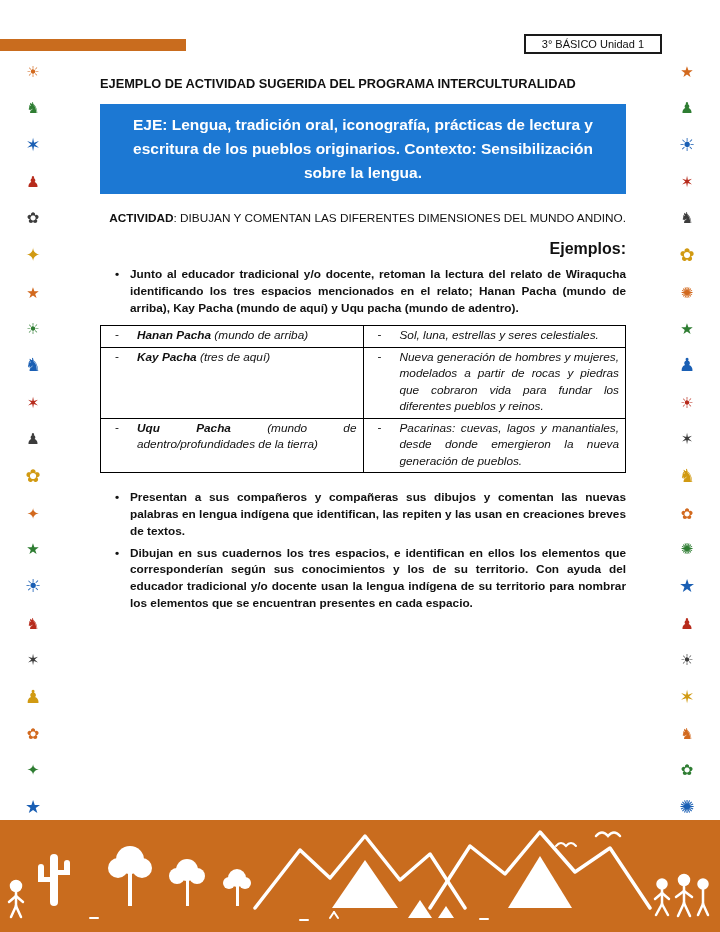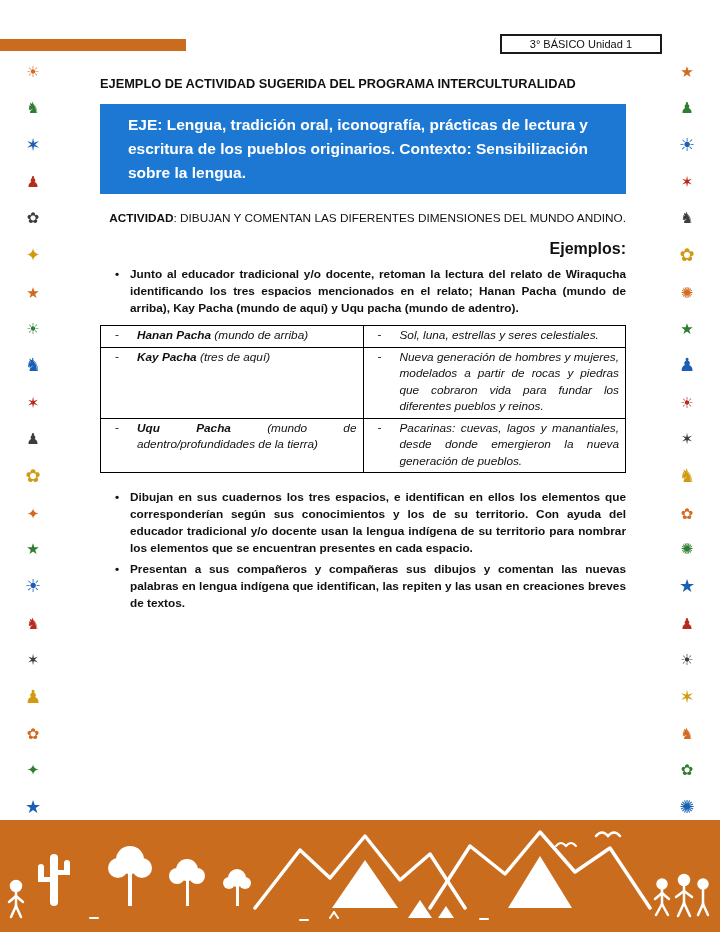--- a/index.html
+++ b/index.html
@@ -17,21 +17,21 @@
   .top-bar {
     position: absolute; left: 0; top: 39px;
     width: 186px; height: 12px;
     background: #c96c1e;
   }
   .badge {
     position: absolute; right: 58px; top: 34px;
     border: 2px solid #1a1a1a;
     background: #fff;
     font-size: 11px;
-    padding: 2px 28px;
+    padding: 2px 16px;
     white-space: nowrap;
   }
 
   
   .deco {
     position: absolute; top: 64px; height: 752px; width: 58px;
     display: flex; flex-direction: column;
     justify-content: space-between; align-items: center;
   }
   .deco-left { left: 4px; }
@@ -53,21 +53,21 @@
     font-weight: bold;
     font-size: 12.8px;
     margin-bottom: 13px;
   }
   .banner {
     background: #1c78d3;
     color: #ffffff;
     font-weight: bold;
     font-size: 15.5px;
     line-height: 1.55;
-    text-align: left;
+    text-align: center;
     padding: 9px 28px;
     margin-bottom: 17px;
   }
   .activity {
     font-size: 11.8px;
     margin-bottom: 15px;
     text-align: right;
   }
   .examples-label {
     font-weight: bold;
@@ -230,22 +230,22 @@
             <div class="cf">
                 <span class="dash">-</span>
                 <div class="ct">Pacarinas: cuevas, lagos y manantiales, desde donde emergieron la nueva generación de pueblos.</div>
               </div>
           </td>
         </tr>
       </tbody>
     </table>
 
     <ul class="bullets">
+      <li>Presentan a sus compañeros y compañeras sus dibujos y comentan las nuevas palabras en lengua indígena que identifican, las repiten y las usan en creaciones breves de textos.</li>
       <li>Dibujan en sus cuadernos los tres espacios, e identifican en ellos los elementos que corresponderían según sus conocimientos y los de su territorio. Con ayuda del educador tradicional y/o docente usan la lengua indígena de su territorio para nombrar los elementos que se encuentran presentes en cada espacio.</li>
-      <li>Presentan a sus compañeros y compañeras sus dibujos y comentan las nuevas palabras en lengua indígena que identifican, las repiten y las usan en creaciones breves de textos.</li>
     </ul>
 
   </div>
 
   <div class="footer-band">
     <svg viewBox="0 0 720 112" width="720" height="112" preserveAspectRatio="none">
       <rect width="720" height="112" fill="#c96c1e"></rect>
 
       <g fill="#ffffff">
         <rect x="50" y="34" width="8" height="52" rx="4"></rect>

